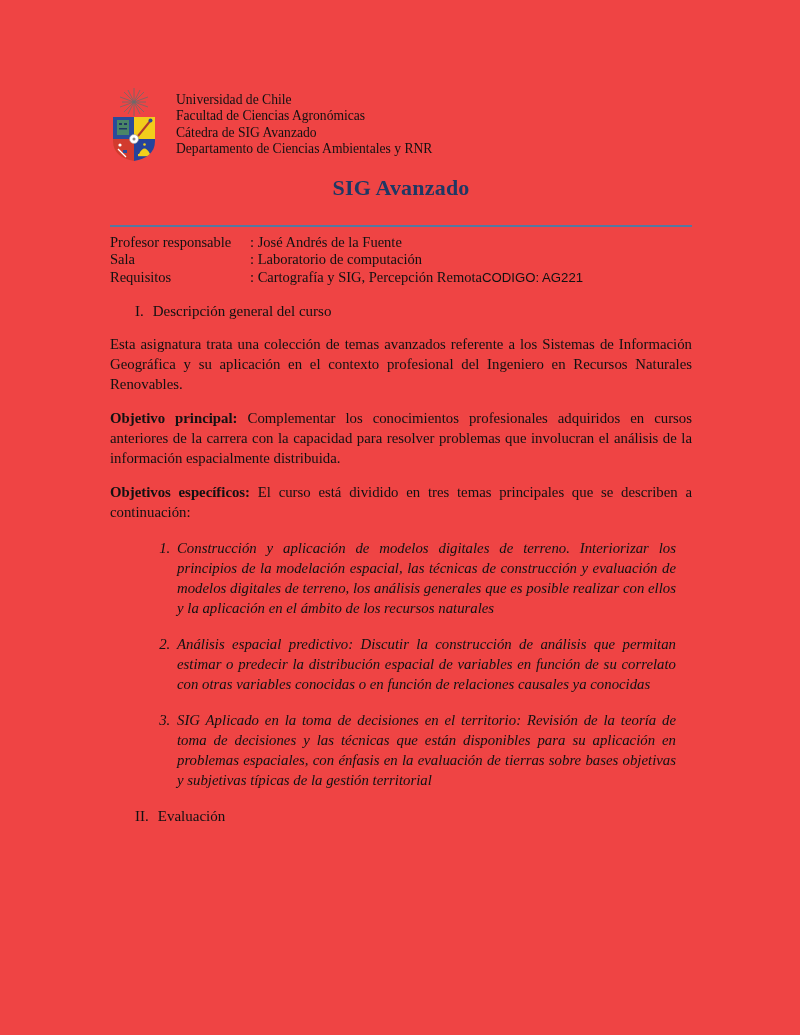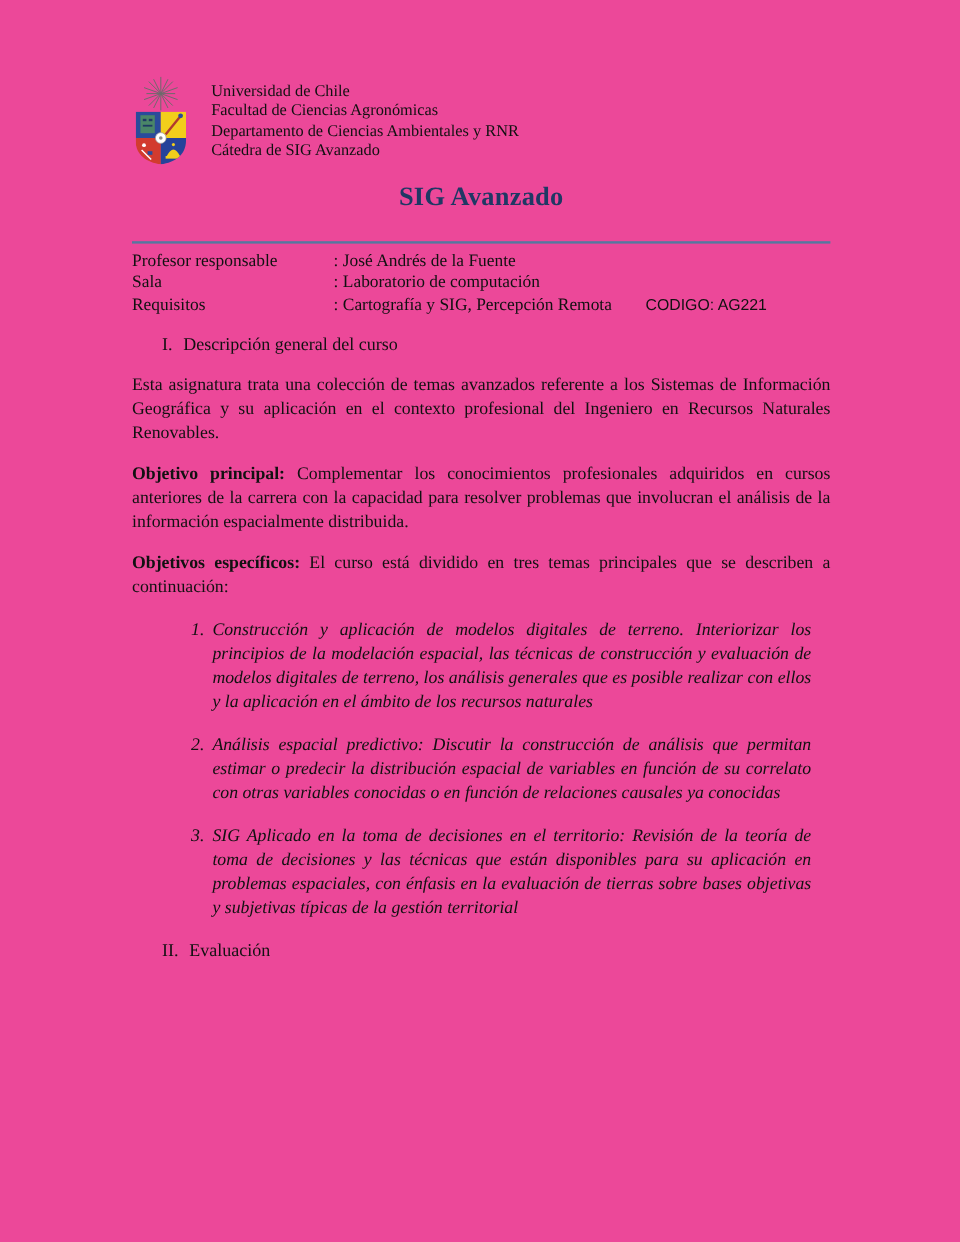--- a/index.html
+++ b/index.html
@@ -1,33 +1,33 @@
 <!DOCTYPE html>
 <html><head>
 <meta charset="utf-8">
 <style>
   html,body { margin:0; padding:0; background:#ffffff; }
   .page {
     width:800px; height:1035px; position:relative; box-sizing:border-box;
-    padding:64px 108px 0 110px; background:#ec4899;
+    padding:88px 108px 0 110px; background:#ef4444;
     font-family:"Liberation Serif", serif; font-size:14.8px; color:#111111;
   }
   
   .header-row { display:flex; gap:16px; align-items:flex-start; }
   .crest { width:50px; height:74px; flex:none; }
   .header-lines { font-size:13.6px; line-height:16.3px; padding-top:4px; }
   
   .doc-title {
     text-align:center; color:#1F3864; font-weight:bold; font-size:22px;
     margin:13px 0 24px 0; letter-spacing:0.2px;
   }
   .title-rule { border:none; border-top:2.5px solid #5578A0; margin:0 0 7px 0; }
   
   .info-table { line-height:17.3px; font-size:14.5px; }
-  .info-row { display:flex; align-items:baseline;gap:28px; }
+  .info-row { display:flex; align-items:baseline; }
   .info-label { width:140px; flex:none; }
   .info-code { font-family:"Liberation Sans", sans-serif; font-size:13.2px; white-space:nowrap; }
   
   .sec-heading { font-weight:normal; font-size:15px; margin:17px 0 14px 25px; }
   .sec-num { display:inline-block; margin-right:9px; }
   p.body { text-align:justify; line-height:20px; margin:0 0 14px 0; }
   p.body b { font-weight:bold; }
   ol.objectives { margin:2px 0 18px 0; padding-left:48px; line-height:20px; }
   ol.objectives li { text-align:justify; padding-left:3px; margin:16px;font-style:italic; }
 </style>
@@ -79,22 +79,22 @@
           <circle cx="34.5" cy="27.5" r="1.3" fill="#F2CE1B"></circle>
 
           <circle cx="24" cy="22" r="4.5" fill="#ffffff" stroke="#9a9a9a" stroke-width="0.6"></circle>
           <circle cx="24" cy="22" r="1.5" fill="#8a8a8a"></circle>
         </g>
       </g>
     </svg>
     <div class="header-lines">
       <div>Universidad de Chile</div>
       <div>Facultad de Ciencias Agronómicas</div>
+      <div>Cátedra de SIG Avanzado</div>
       <div>Departamento de Ciencias Ambientales y RNR</div>
-      <div>Cátedra de SIG Avanzado</div>
     </div>
   </div>
 
   <div class="doc-title">SIG Avanzado</div>
   <hr class="title-rule">
 
   <div class="info-table">
     <div class="info-row">
       <span class="info-label">Profesor responsable</span>
       <span class="info-value">: José Andrés de la Fuente</span>

